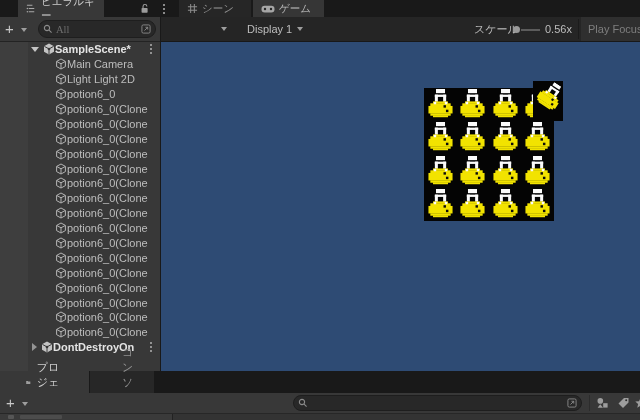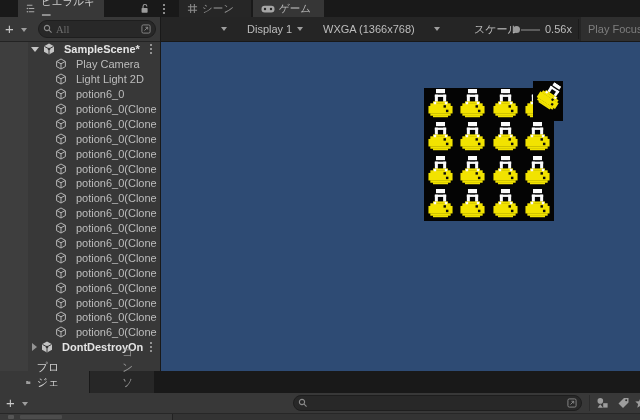--- a/index.html
+++ b/index.html
@@ -38,21 +38,21 @@
 
   #hier-tree { position:absolute; left:0; top:42px; width:160px; height:329px; background:#383838; overflow:hidden; }
   #hier-gutter { position:absolute; left:0; top:0; width:28px; height:100%; background:#3e3e3e; }
   .hrow { position:relative; display:flex; align-items:center; height:14.9px; overflow:hidden; }
   .tri-open { width:0; height:0; border-left:4px solid transparent; border-right:4px solid transparent;
     border-top:5px solid #c4c4c4; margin-left:31px; flex:0 0 auto; }
   .tri-closed { width:0; height:0; border-top:4px solid transparent; border-bottom:4px solid transparent;
     border-left:5px solid #949494; margin-left:32px; flex:0 0 auto; }
   .hicon { width:12px; height:12px; flex:0 0 auto; margin-left:4px; }
   .object-row .hicon { margin-left:55px; }
-  .hlabel { margin-left:9px; font-size:11px; color:#bdbdbd; white-space:nowrap; overflow:hidden; flex:1 1 auto; }
+  .hlabel { margin-left:0; font-size:11px; color:#bdbdbd; white-space:nowrap; overflow:hidden; flex:1 1 auto; }
   .scene-row .hlabel { color:#e4e4e4; font-weight:bold; }
   .hrow .kebab { margin-right:4px; flex:0 0 auto; }
 
   
   #game-toolbar { position:absolute; left:161px; top:17px; width:479px; height:25px;
     background:#252525; border-bottom:1px solid #181818; font-size:11px; color:#bdbdbd; }
   .gt { position:absolute; top:0; height:24px; display:flex; align-items:center; gap:5px;justify-content:space-between; }
   #gt-aspect { left:4px; width:68px; justify-content:flex-end; padding-right:6px; }
   #gt-display { left:86px; }
   #gt-res { left:162px; }
@@ -232,21 +232,21 @@
             <i></i>
             <i></i>
           </span>
   </div>
 
   <div class="hrow object-row">
 
     <svg class="hicon" viewBox="0 0 12 12">
             <use href="#sym-cube"></use>
           </svg>
-    <span class="hlabel">Play Camera</span>
+    <span class="hlabel">Main Camera</span>
 
   </div>
 
   <div class="hrow object-row">
 
     <svg class="hicon" viewBox="0 0 12 12">
             <use href="#sym-cube"></use>
           </svg>
     <span class="hlabel">Light Light 2D</span>
 
@@ -422,24 +422,20 @@
   </div>
 
   <div id="game-toolbar">
     <div class="gt" id="gt-aspect">
       <span></span>
       <span class="caret"></span>
     </div>
     <div class="gt" id="gt-display">
       <span>Display 1</span>
       <span class="caret"></span>
-    </div>
-    <div class="gt" id="gt-res">
-      <span>WXGA (1366x768)</span>
-      <span class="caret" style="margin-left:14px"></span>
     </div>
     <div class="gt" id="gt-scale-label">スケール</div>
     <div id="gt-knob"></div>
     <div id="gt-track"></div>
     <div class="gt" id="gt-scale-value">0.56x</div>
     <div id="gt-sep"></div>
     <div id="gt-play">Play Focused</div>
   </div>
 
   <div id="game-viewport" style="background: rgb(46, 75, 116);">

